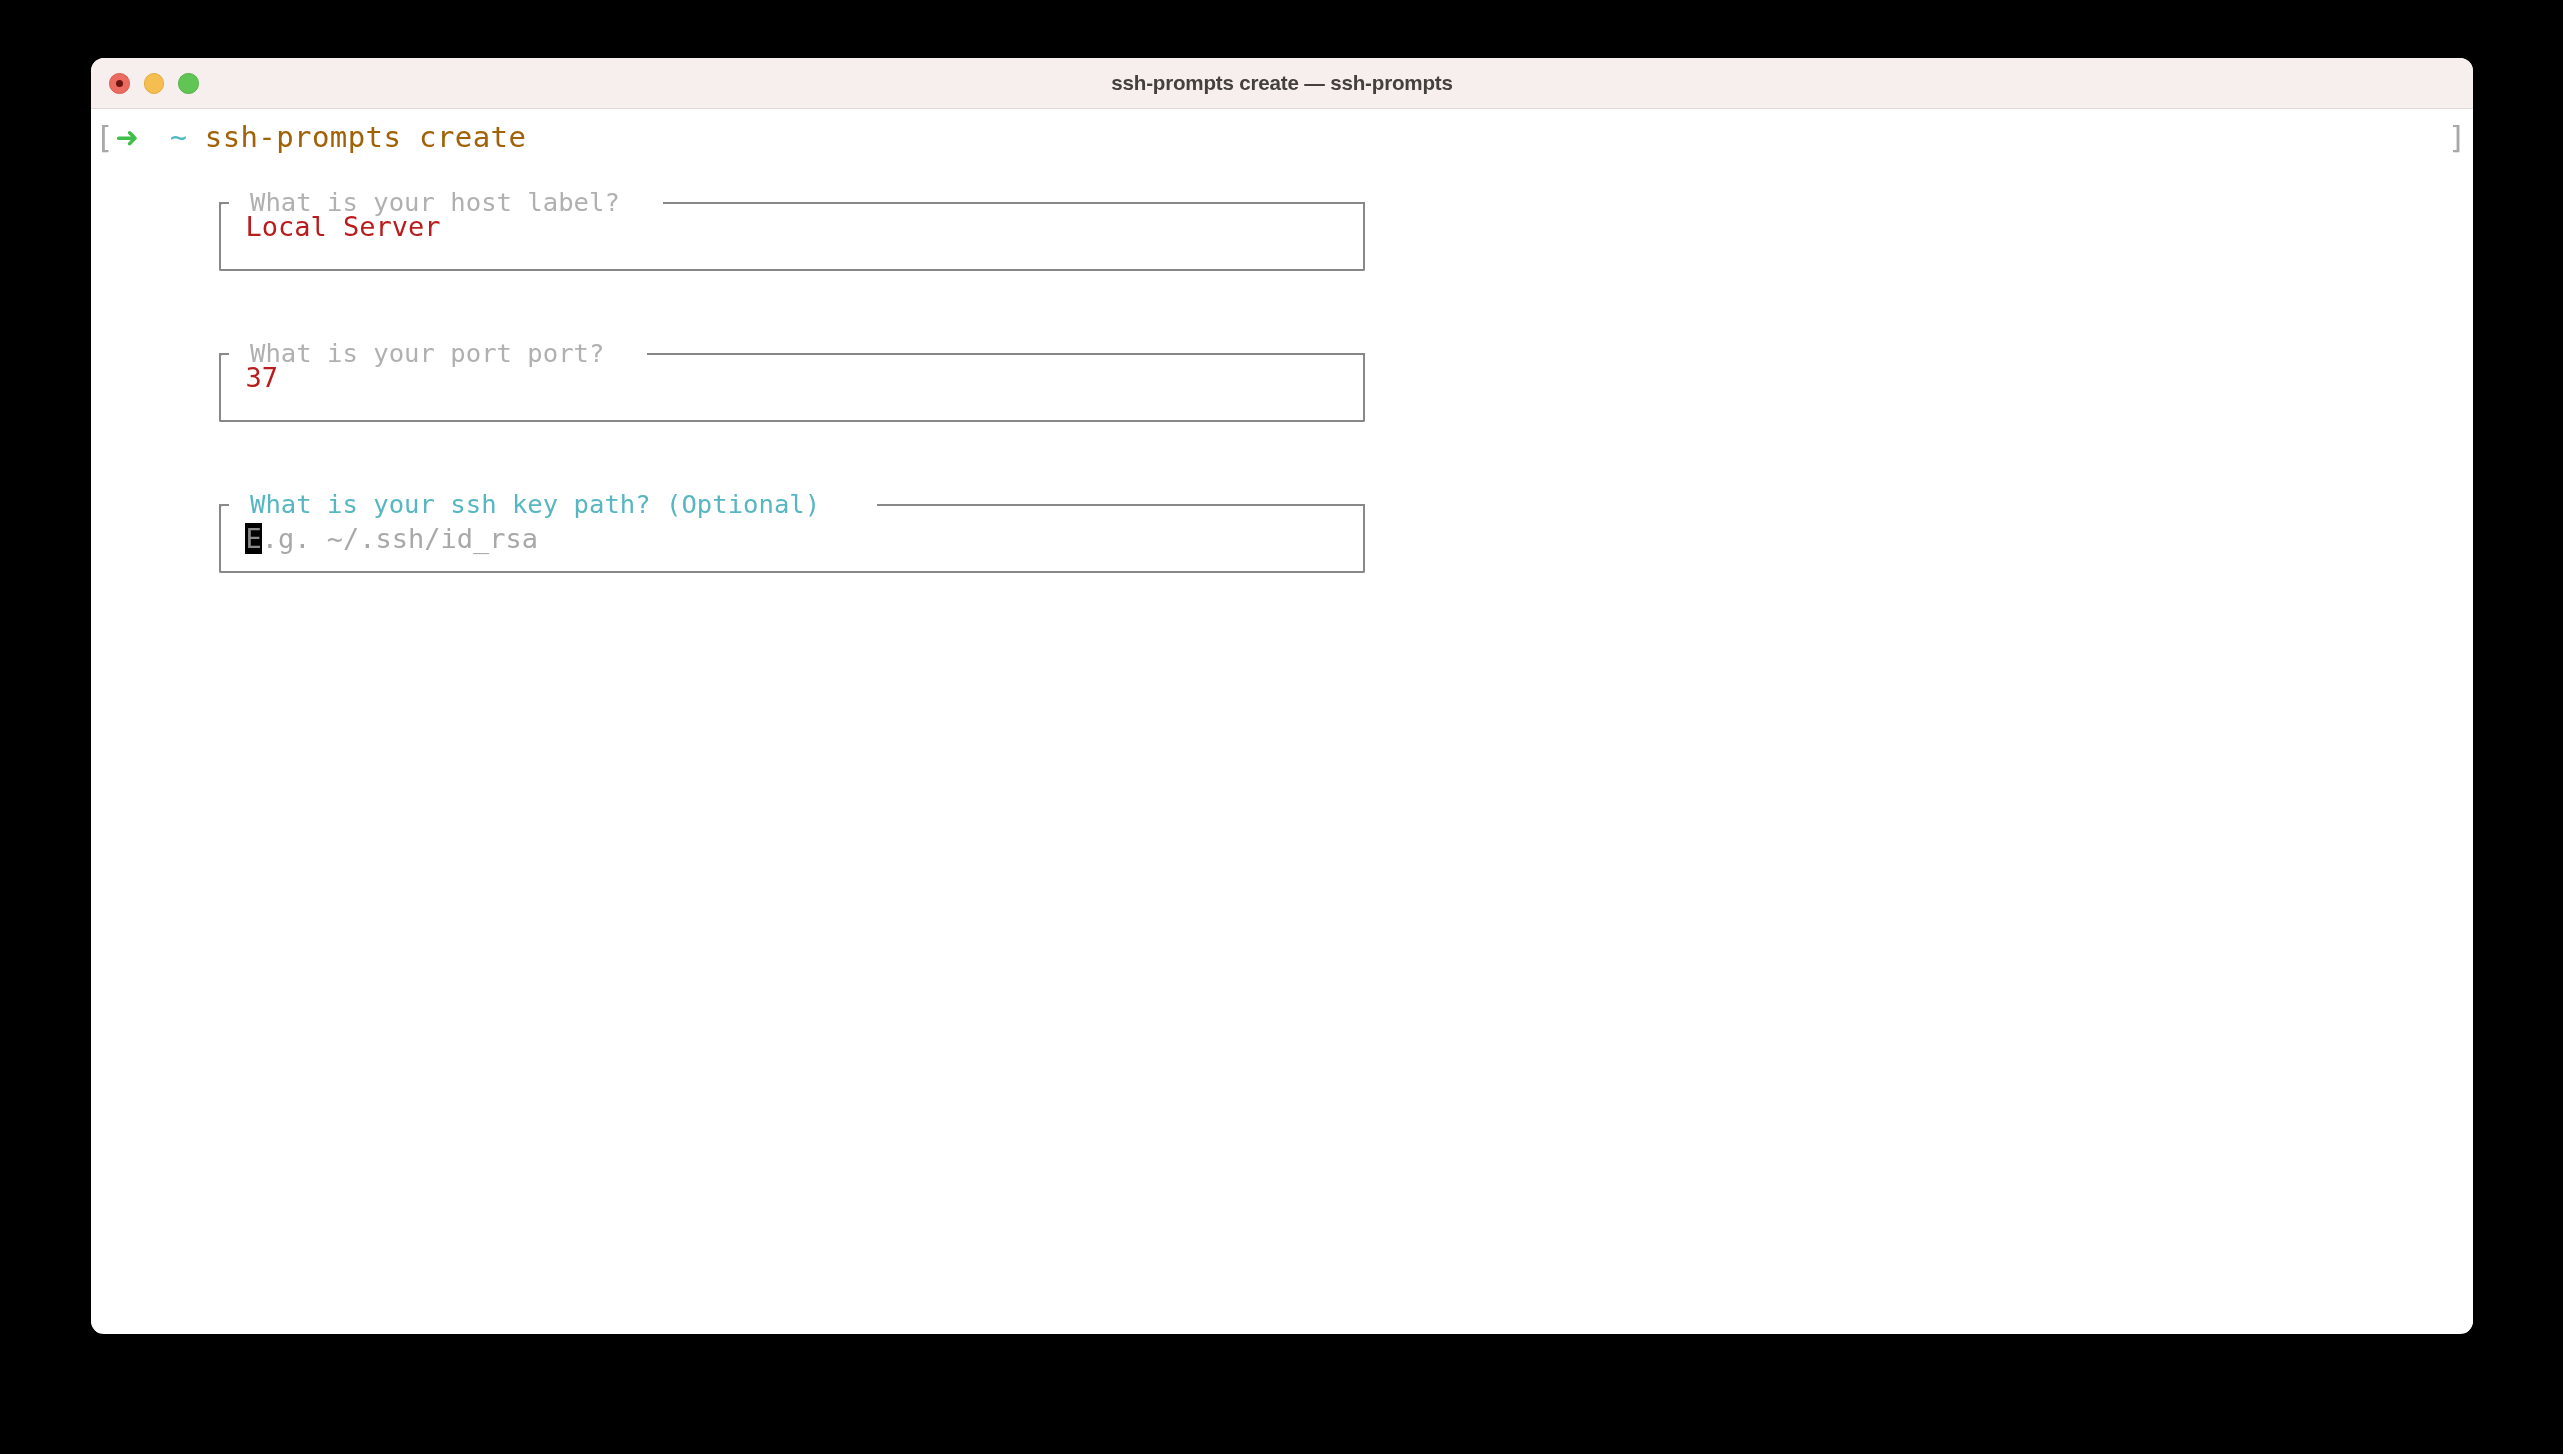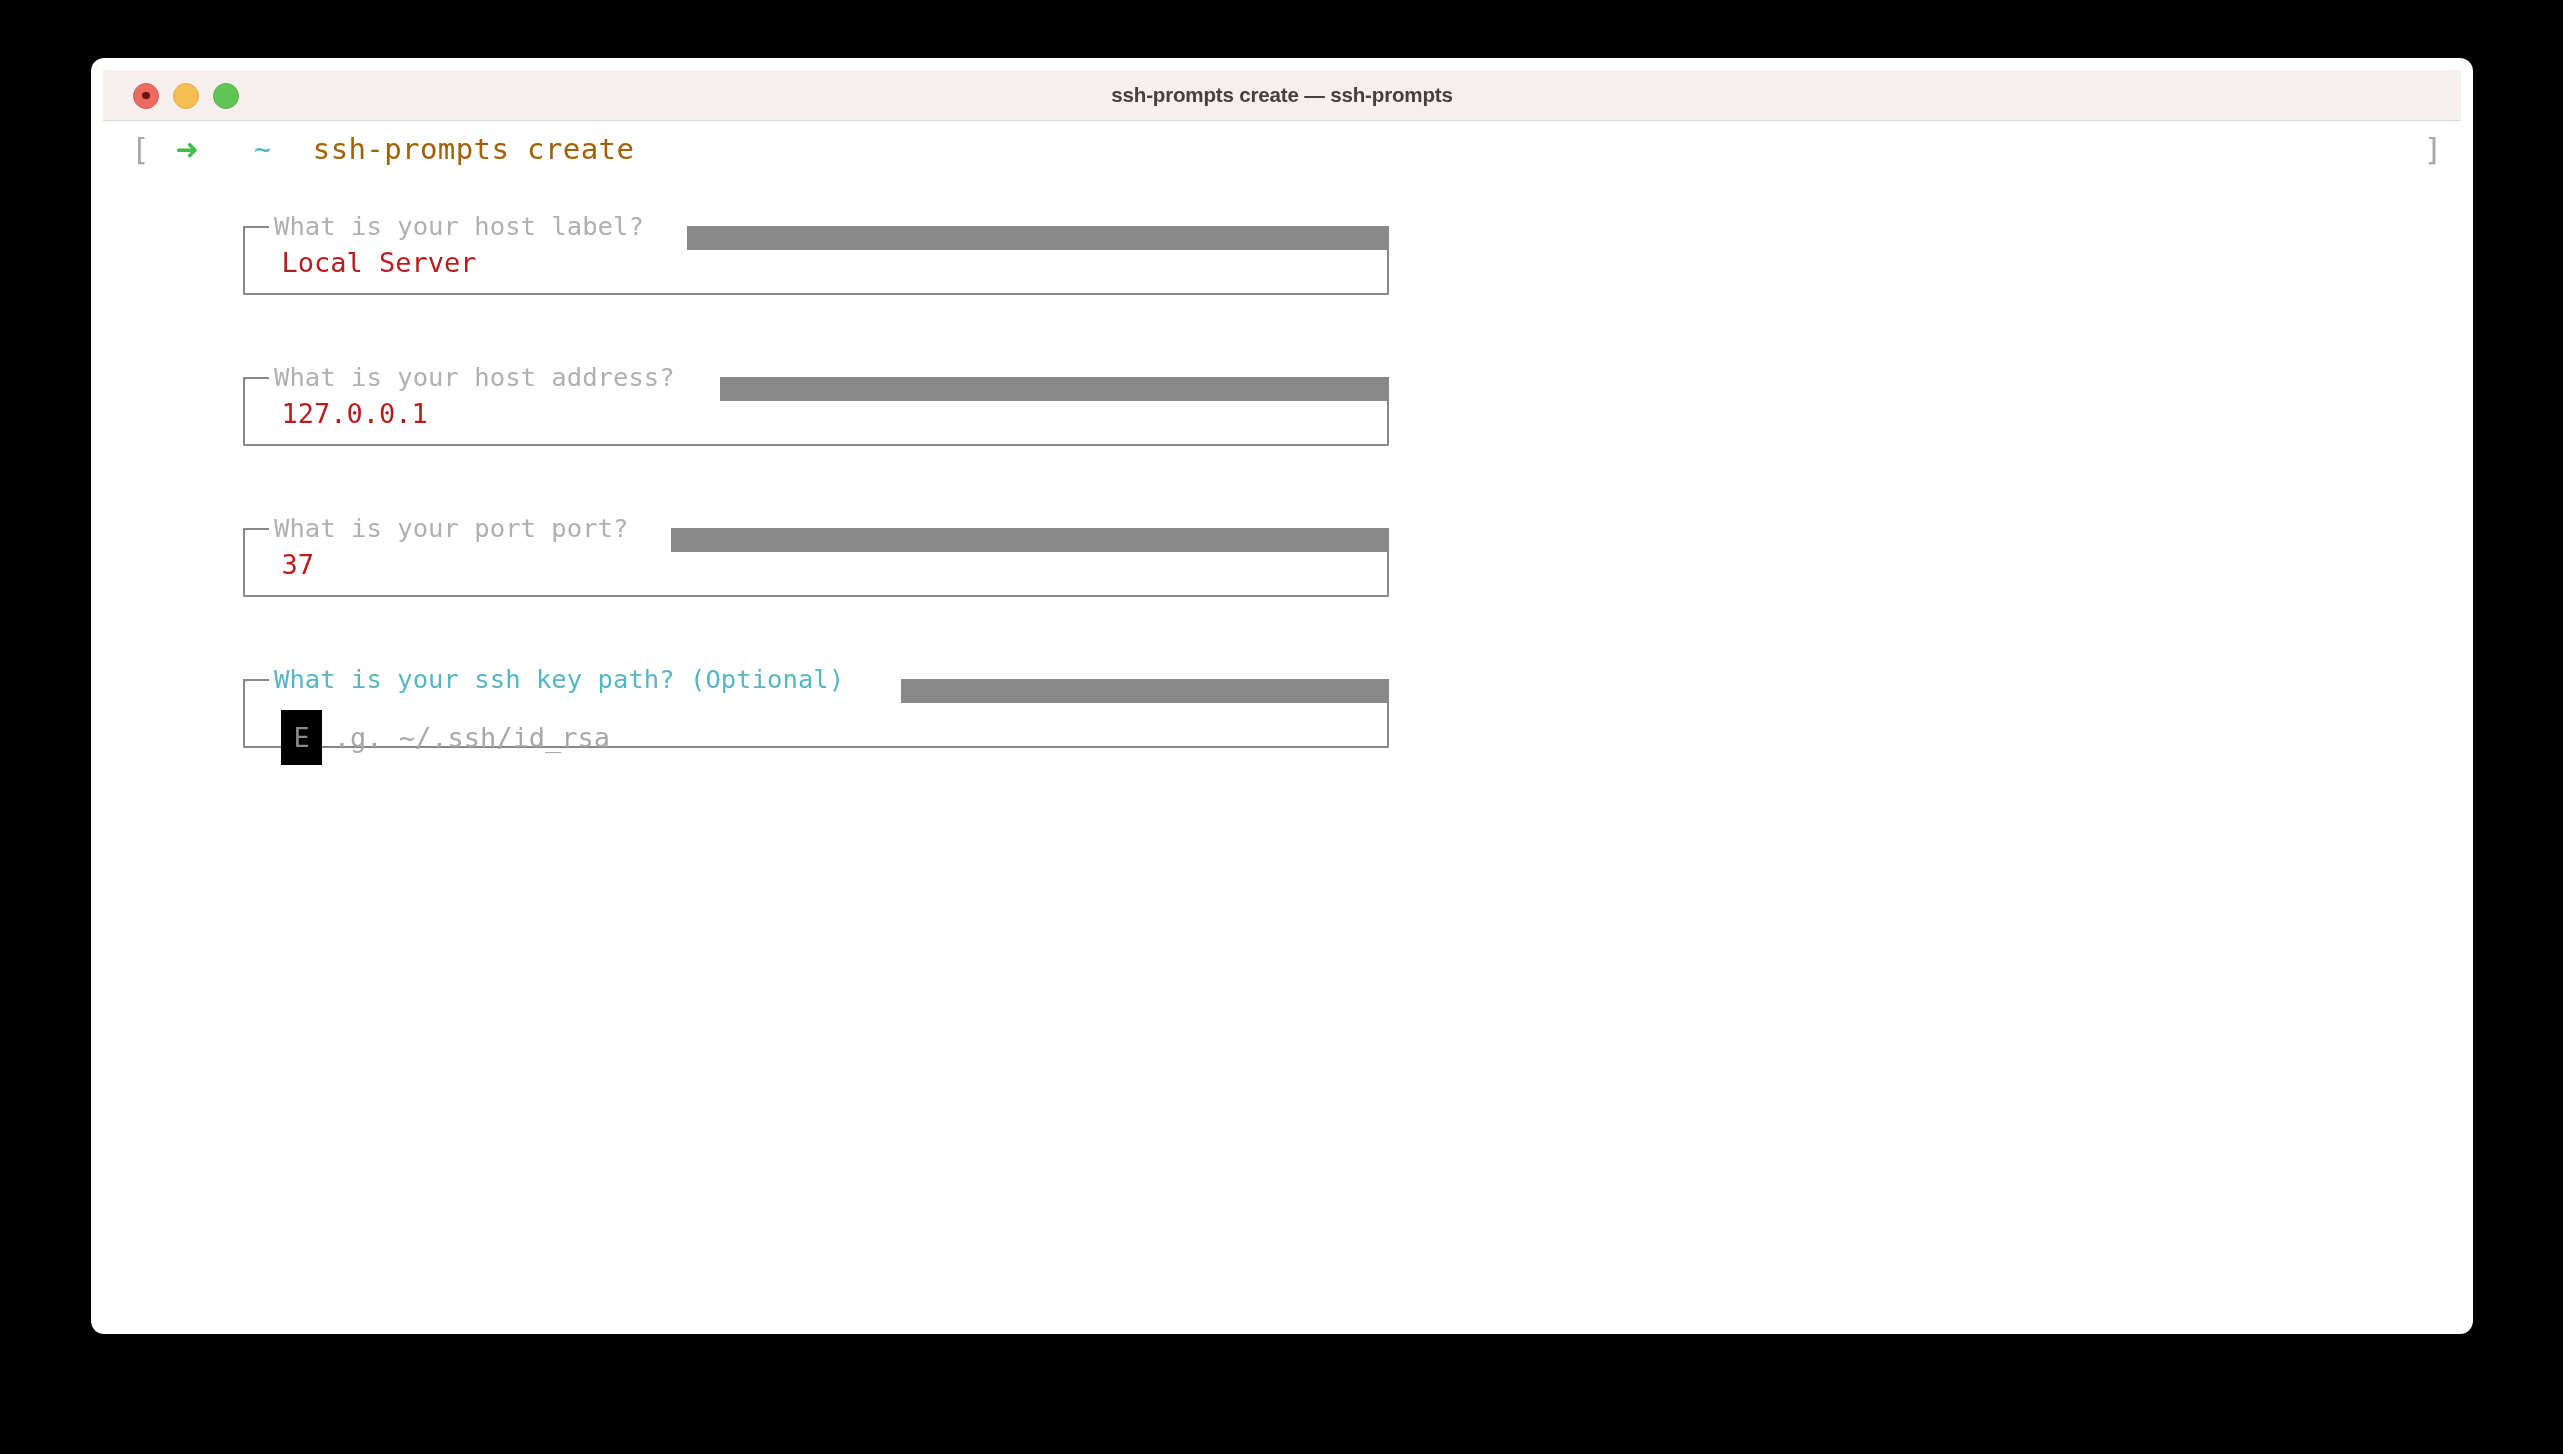--- a/index.html
+++ b/index.html
@@ -1,15 +1,15 @@
 <!DOCTYPE html>
 <html style="font-size:13.2px"><head>
 <meta charset="utf-8">
 <style>
-  * { box-sizing: border-box; margin: 0; padding: 12px; }
+  * { box-sizing: border-box; margin: 0; padding: 0; }
 
   html, body {
     width: 2563px;
     height: 1455px;
     background: #000000;
     overflow: hidden;
   }
 
   body {
     font-family: "DejaVu Sans Mono", "Liberation Mono", monospace;
@@ -236,27 +236,20 @@
       <span class="bracket bracket-right">]</span>
     </div>
 
     <div class="form" id="form-root">
         <div class="field">
           <div class="field-box"></div>
           <div class="box-corner"></div>
           <div class="box-top-right" style="width: 702px;"></div>
           <div class="field-label">What is your host label?</div>
           <div class="field-value">Local Server</div>
-        </div>
-        <div class="field">
-          <div class="field-box"></div>
-          <div class="box-corner"></div>
-          <div class="box-top-right" style="width: 669px;"></div>
-          <div class="field-label">What is your host address?</div>
-          <div class="field-value">127.0.0.1</div>
         </div>
         <div class="field">
           <div class="field-box"></div>
           <div class="box-corner"></div>
           <div class="box-top-right" style="width: 718px;"></div>
           <div class="field-label">What is your port port?</div>
           <div class="field-value">37</div>
         </div>
         <div class="field active">
           <div class="field-box"></div>

